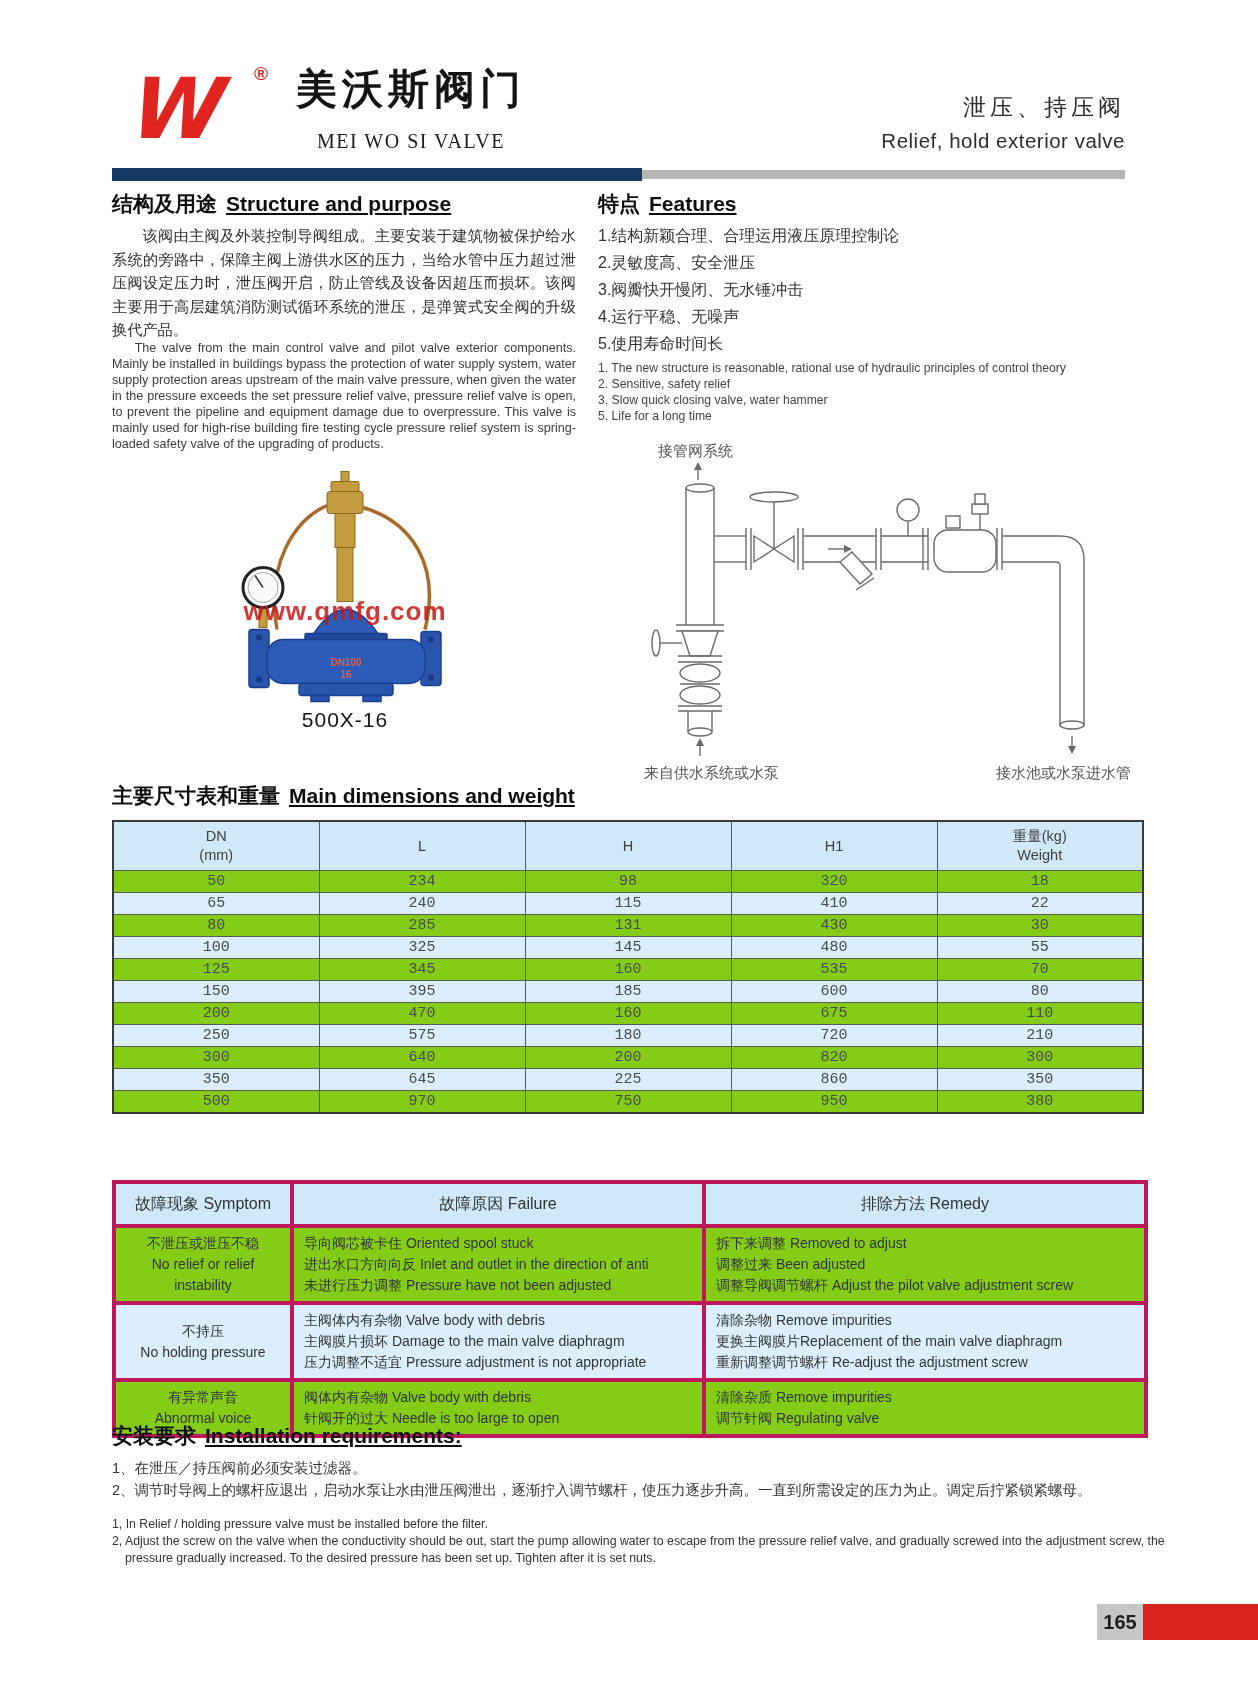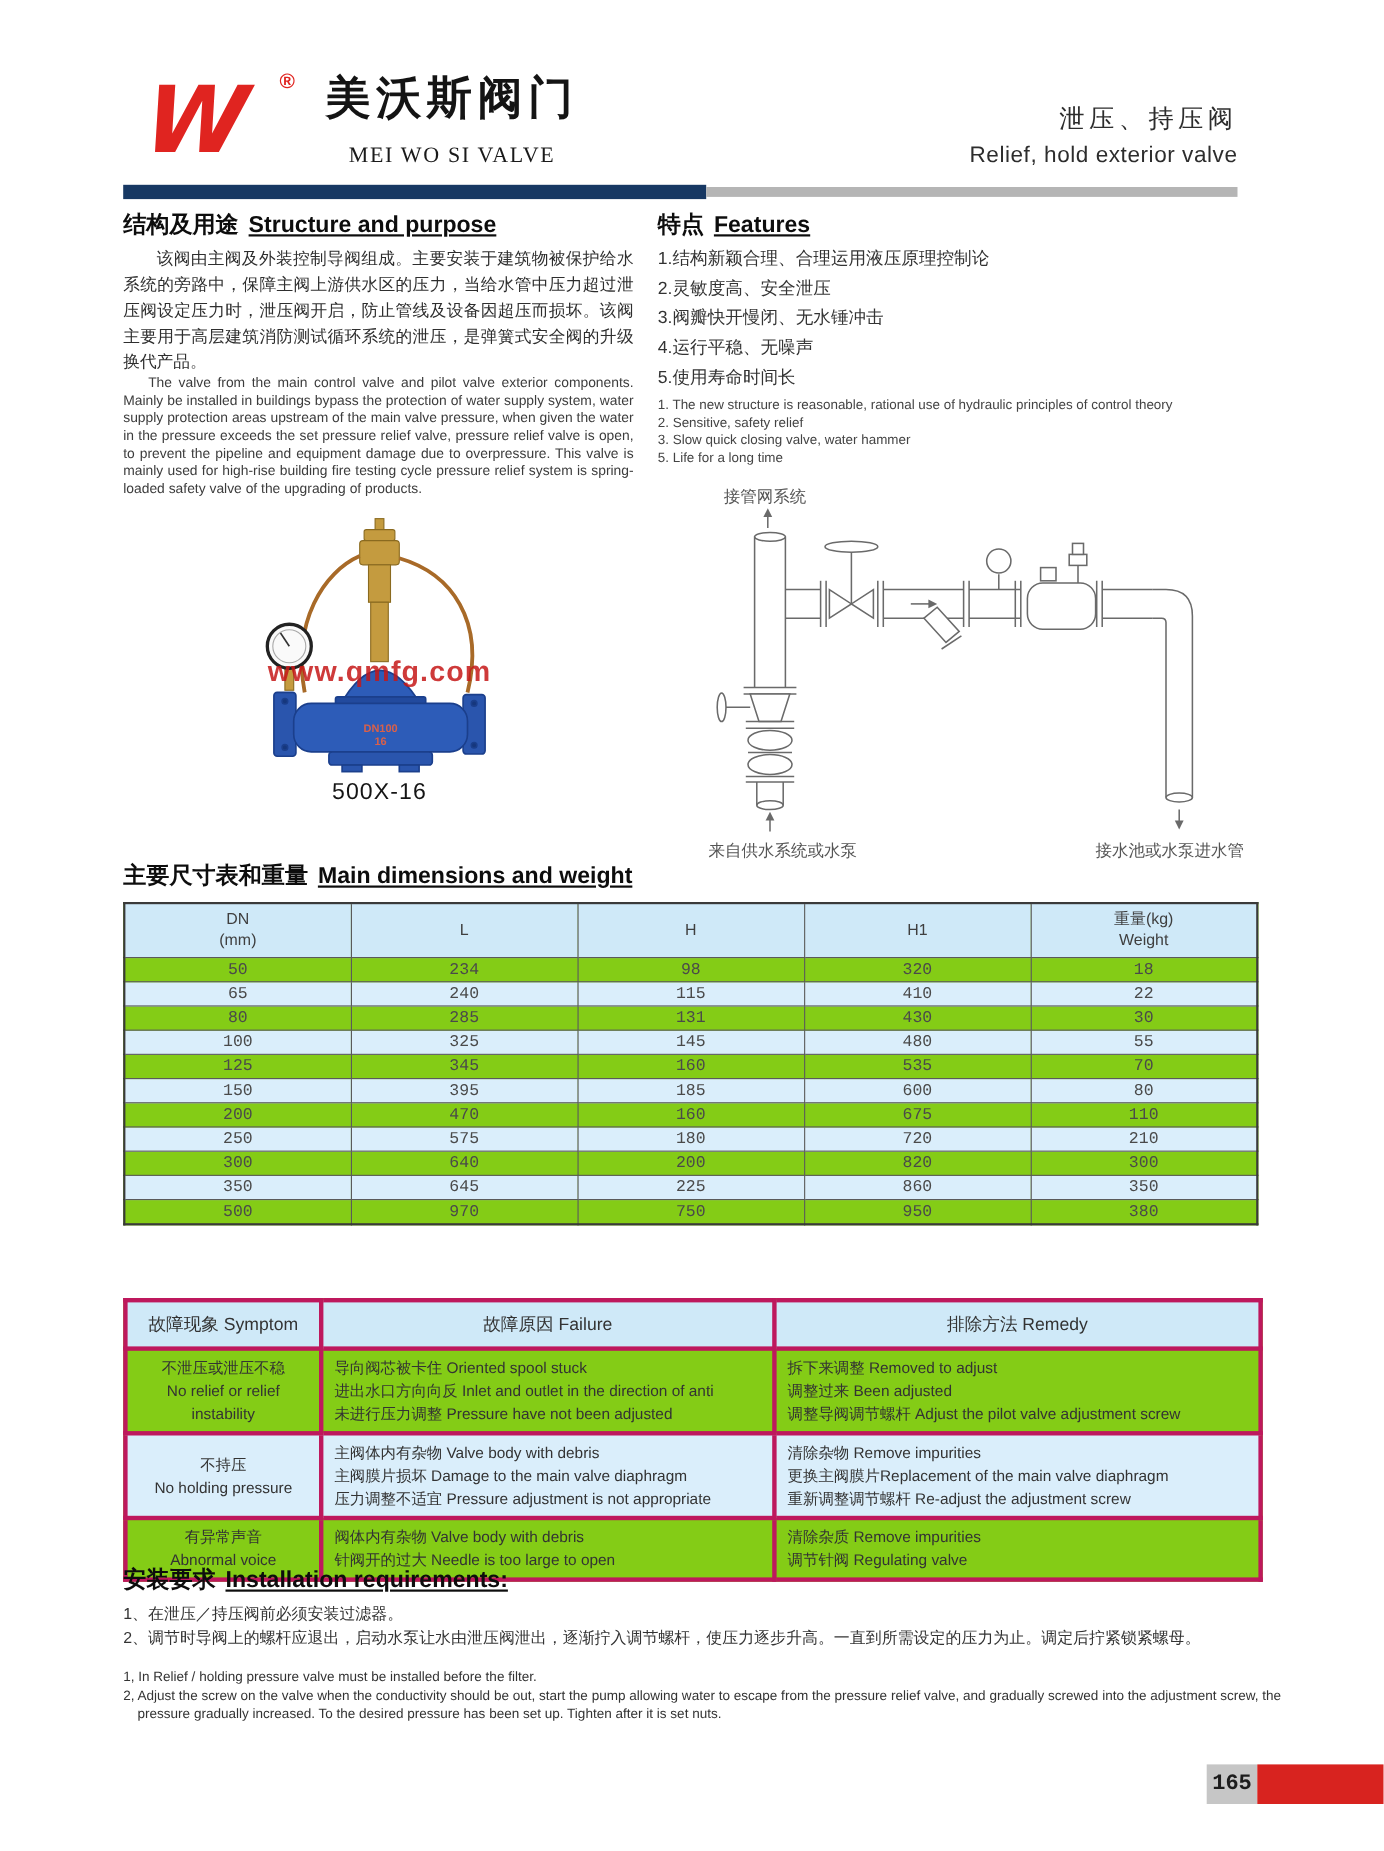--- a/index.html
+++ b/index.html
@@ -62,21 +62,21 @@
   .trouble-table td { font-size:14px; line-height:21px; color:#333; padding:5px 10px; text-align:left; }
   .trouble-table td:first-child { text-align:center; padding:5px 4px; }
   .trouble-table tbody tr:nth-child(2) { background:#daeefb; }
   
   .install-cn { position:absolute; left:112px; top:1458px; width:1056px; }
   .install-cn .li { font-size:14.5px; line-height:21px; color:#333; padding-left:25px; text-indent:-25px; margin-bottom:1px; }
   .install-en { position:absolute; left:112px; top:1516px; width:1090px; }
   .install-en .li { font-size:12.3px; line-height:17px; color:#333; padding-left:13px; text-indent:-13px; }
   
   .footer-page { position:absolute; left:1097px; top:1604px; width:46px; height:36px; background:#c6c6c6;
-                 font-family:Liberation Mono, monospace; font-weight:bold; font-size:20px; color:#1c1c1c;
+                 font-family:Liberation Sans, sans-serif; font-weight:bold; font-size:20px; color:#1c1c1c;
                  text-align:center; line-height:36px; }
   .footer-red { position:absolute; left:1143px; top:1604px; width:115px; height:36px; background:#d8231f; }
 </style>
 </head>
 <body>
 
 <div class="page">
 
   <svg class="logo-mark" viewBox="0 0 145 105">
     <text class="wglyph" x="2" y="82" transform="skewX(-6)">W</text>

